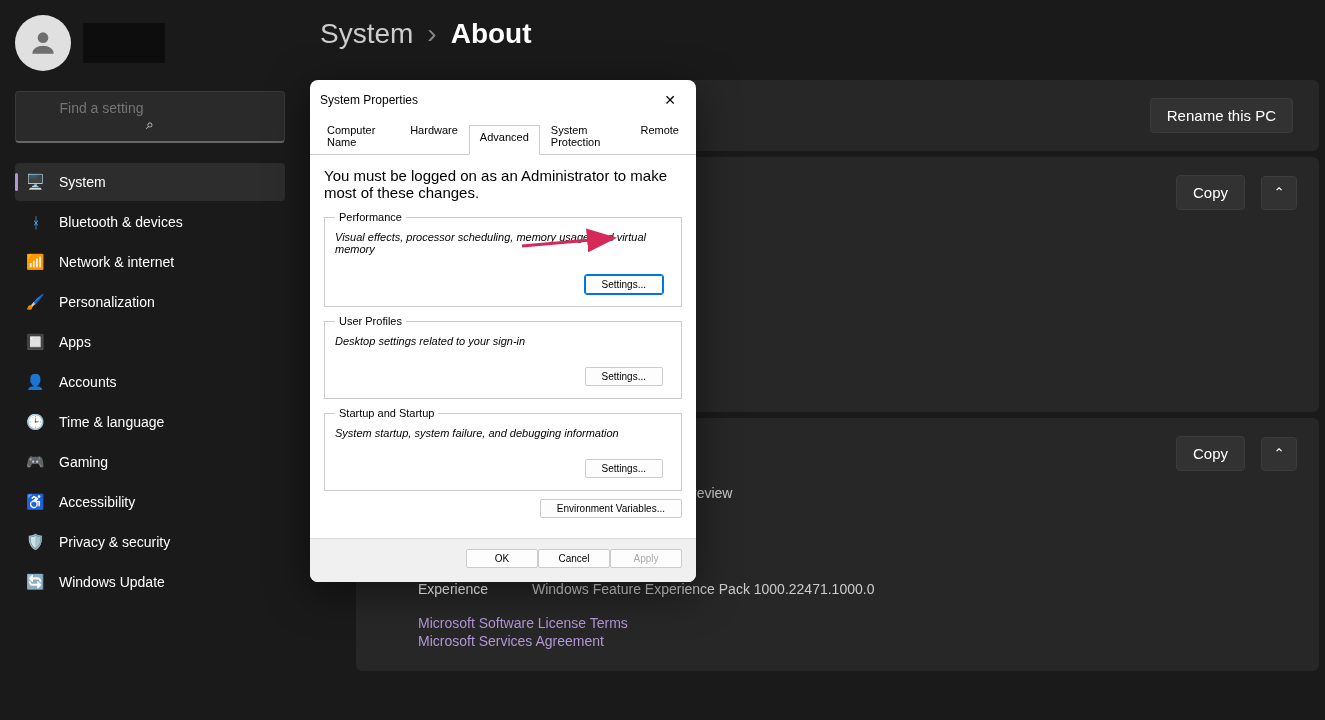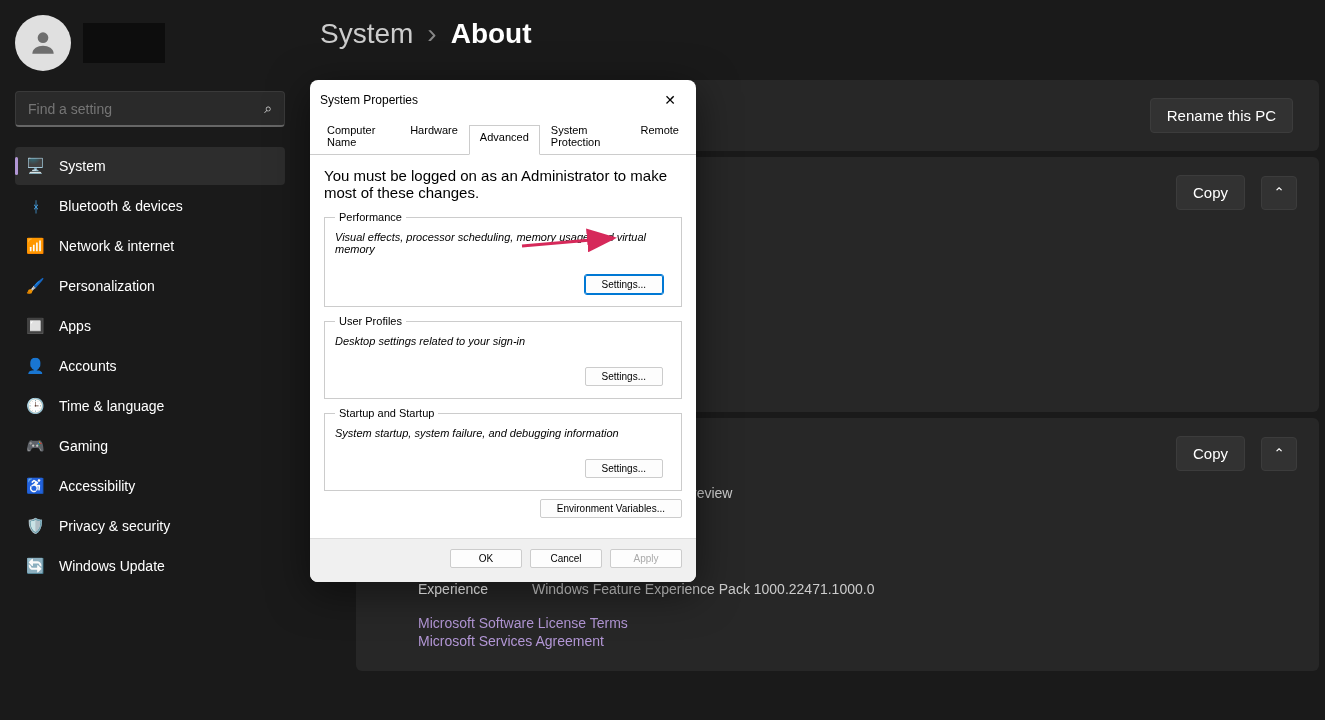--- a/index.html
+++ b/index.html
@@ -2,21 +2,21 @@
 <html><head>
 <meta charset="utf-8">
 <style>
 * { box-sizing: border-box; margin: 0; padding: 0; }
 body { font-family: "Segoe UI", sans-serif; background: #1a1a1a; color: #fff; width: 1325px; height: 720px; overflow: hidden; position: relative; }
 .sidebar { position: absolute; left: 0; top: 0; width: 300px; height: 720px; padding: 15px; }
 .user-section { display: flex; align-items: center; gap: 12px; margin-bottom: 20px; }
 .avatar { width: 56px; height: 56px; border-radius: 50%; background: #e0e0e0; display: flex; align-items: center; justify-content: center; }
 .avatar svg { width: 32px; height: 32px; fill: #6e6e6e; }
 .user-name-box { width: 82px; height: 40px; background: #0d0d0d; }
-.search-box { display: flex; align-items: center; background: #2a2a2a; border: 1px solid #3a3a3a; border-radius: 4px; padding: 8px 12px; margin-bottom: 20px; border-bottom: 2px solid #666; }
+.search-box { display: flex; align-items: center; background: #2a2a2a; border: 1px solid #3a3a3a; border-radius: 4px; padding: 8px 12px; margin-bottom: 20px; border-bottom: 2px solid #666; flex-direction: column; }
 .search-box input { background: transparent; border: none; color: #ccc; font-size: 14px; flex: 1; outline: none; }
 .search-box .search-icon { color: #ccc; font-size: 14px; }
 .nav-item { display: flex; align-items: center; gap: 14px; padding: 10px 12px; border-radius: 4px; cursor: pointer; font-size: 14px; margin-bottom: 2px; }
 .nav-item.active { background: #2d2d2d; position: relative; }
 .nav-item.active::before { content: ""; position: absolute; left: 0; top: 10px; bottom: 10px; width: 3px; background: #b196d4; border-radius: 2px; }
 .nav-icon { width: 18px; height: 18px; display: flex; align-items: center; justify-content: center; font-size: 15px; }
 .main { position: absolute; left: 320px; top: 0; right: 0; height: 720px; padding-top: 18px; }
 .breadcrumb { display: flex; align-items: center; gap: 14px; font-size: 28px; margin-bottom: 30px; }
 .breadcrumb .parent { color: #ccc; font-weight: 400; }
 .breadcrumb .sep { color: #888; }
@@ -40,21 +40,21 @@
 .tab.active { border: 1px solid #ccc; border-bottom: 1px solid #fff; background: #fff; margin-bottom: -1px; margin-top: 7px; }
 .dialog-body { padding: 12px 14px; }
 .admin-note { margin-bottom: 10px; font-size: 15px; }
 fieldset { border: 1px solid #ccc; padding: 8px 18px 12px 10px; margin-bottom: 8px; }
 legend { font-size: 11px; padding: 0 4px; }
 .fieldset-desc { font-size: 11px; margin-bottom: 20px; font-style: italic; }
 .fieldset-btn-row { display: flex; justify-content: flex-end; }
 .dlg-btn { background: #fdfdfd; border: 1px solid #ccc; padding: 3px 16px; font-size: 10px; cursor: pointer; border-radius: 2px; min-width: 72px; }
 .dlg-btn.highlighted { border: 1px solid #0078d4; outline: 1px solid #0078d4; }
 .env-row { display: flex; justify-content: flex-end; margin-bottom: 8px; }
-.dialog-footer { display: flex; justify-content: flex-end; gap: 8px; padding: 10px 14px 14px 14px; background: #f0f0f0; border-top: 1px solid #ddd; }
+.dialog-footer { display: flex; justify-content: flex-end; padding: 10px 14px 14px 14px; background: #f0f0f0; border-top: 1px solid #ddd; }
 .dlg-btn.disabled { color: #aaa; }
 .arrow { position: absolute; left: 520px; top: 228px; pointer-events: none; }
 </style>
 </head>
 <body>
 
 <div class="sidebar">
   <div class="user-section">
     <div class="avatar">
       <svg viewBox="0 0 24 24">

